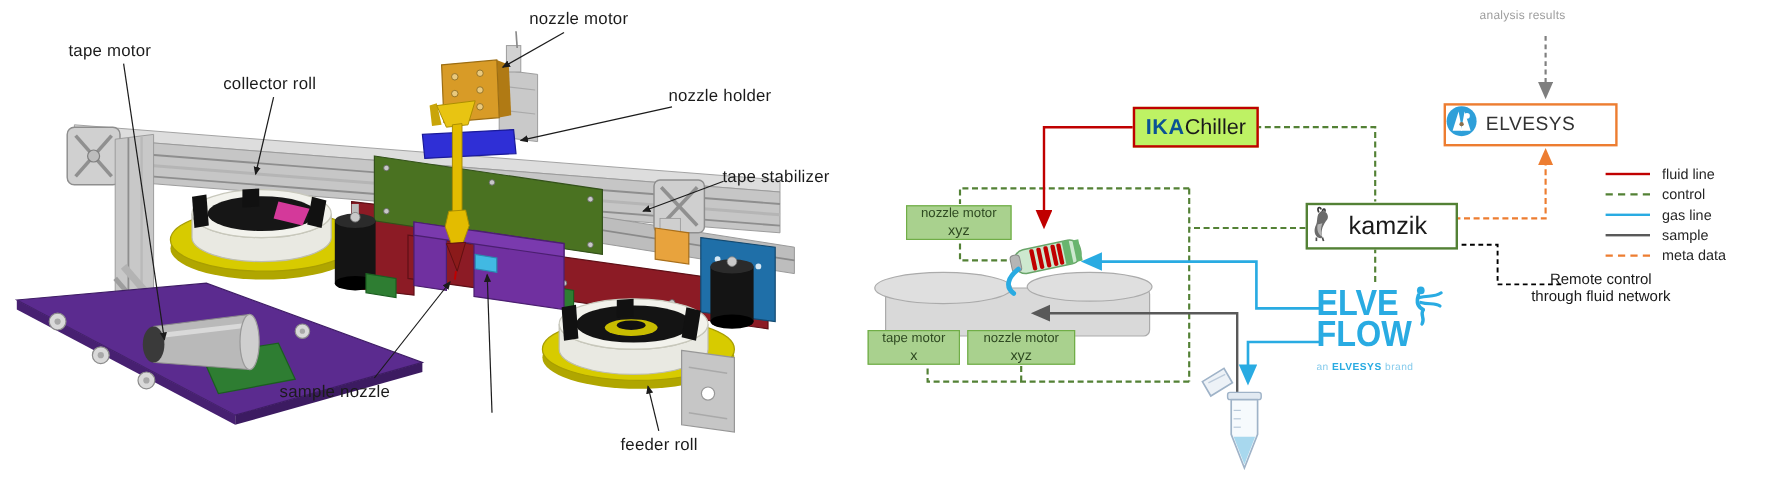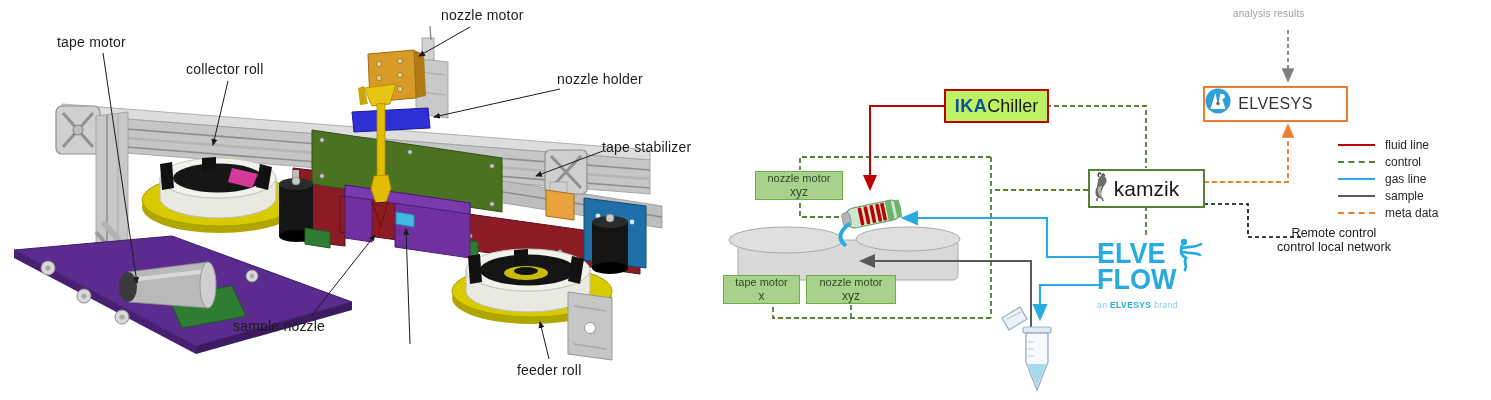--- a/index.html
+++ b/index.html
@@ -16,21 +16,21 @@
   .ika-box{left:944px;top:89px;width:101px;height:30px;border:2.5px solid #C00000;background:#bef264;
            display:flex;align-items:center;justify-content:center;font-size:18px;white-space:nowrap;}
   .ika-brand{font-weight:800;color:#0B5394;letter-spacing:.5px;}
   .ika-product{color:#1a1a1a;margin-left:0;}
 
   .amarcord-box{left:1203px;top:86px;width:141px;height:32px;border:2.5px solid #ED7D31;background:#fff;
            display:flex;align-items:center;justify-content:center;gap:8px;}
   .amarcord-text{font-size:16px;color:#333;letter-spacing:.4px;font-weight:500;}
 
   .kamzik-box{left:1088px;top:169px;width:113px;height:35px;border:2px solid #538135;background:#fff;
-           display:flex;align-items:center;justify-content:center;gap:9px;}
+           display:flex;align-items:center;justify-content:center;gap:9px;padding-left:10px;}
   .kamzik-text{font-size:21px;color:#1a1a1a;}
 
   .motor-box{background:#A9D18E;border:1.5px solid #70AD47;display:flex;flex-direction:column;
            align-items:center;justify-content:center;font-size:11px;line-height:1.3;color:#2f4a22;}
   .motor-box .l2{font-size:12px;}
   .mb-top{left:755px;top:171px;width:86px;height:27px;}
   .mb-tape{left:723px;top:275px;width:75px;height:27px;}
   .mb-noz{left:806px;top:275px;width:88px;height:27px;}
 
   .analysis-label{left:1233px;top:8px;font-size:10px;color:#9E9E9E;letter-spacing:.2px;}
@@ -379,21 +379,21 @@
   <svg class="abs" style="left:1168px;top:236px;" width="40" height="36" viewBox="0 0 40 36">
     <circle cx="16" cy="6" r="3.2" fill="#29ABE2"></circle>
     <path d="M14,10 C12,16 14,20 18,22" stroke="#29ABE2" stroke-width="3" fill="none" stroke-linecap="round"></path>
     <path d="M15,12 C22,10 27,12 33,8" stroke="#29ABE2" stroke-width="2.6" fill="none" stroke-linecap="round"></path>
     <path d="M16,16 C23,18 28,16 32,19" stroke="#29ABE2" stroke-width="2.6" fill="none" stroke-linecap="round"></path>
     <path d="M18,22 C15,27 20,29 17,34" stroke="#29ABE2" stroke-width="2.8" fill="none" stroke-linecap="round"></path>
   </svg>
 
   <div class="abs remote-note">
     <div>Remote control</div>
-    <div>control local network</div>
+    <div>through fluid network</div>
   </div>
 
   <div class="abs legend">
     <div class="legend-row">
       <div class="legend-swatch" style="border-top-color: rgb(192, 0, 0); border-top-style: solid;"></div>
       <span class="legend-label">fluid line</span>
     </div>
     <div class="legend-row">
       <div class="legend-swatch" style="border-top-color: rgb(83, 129, 53); border-top-style: dashed;"></div>
       <span class="legend-label">control</span>

